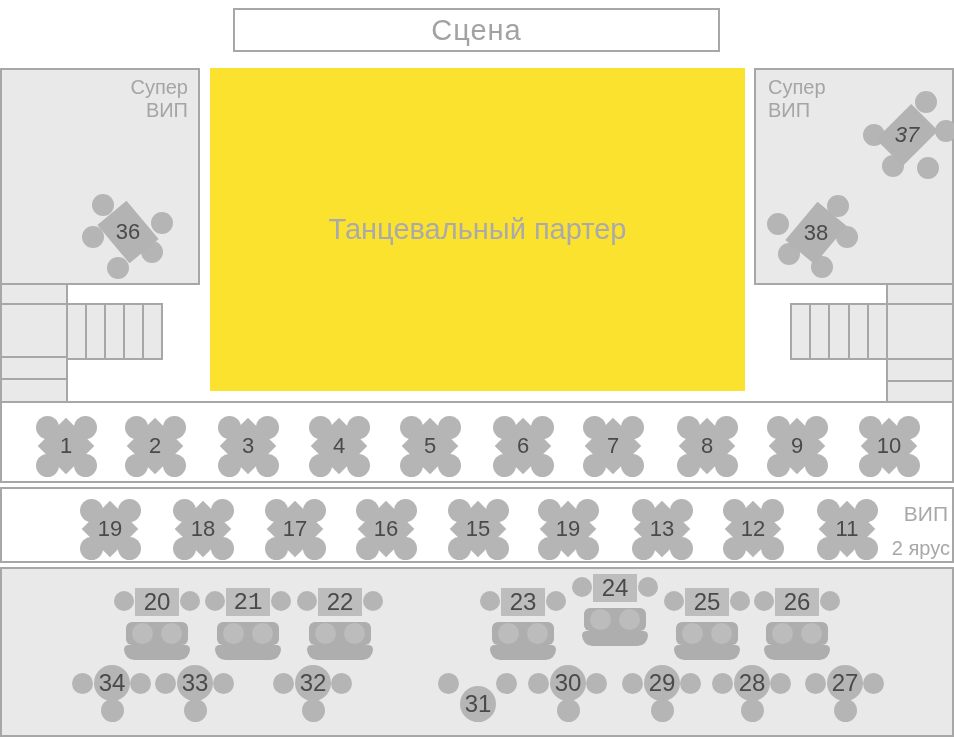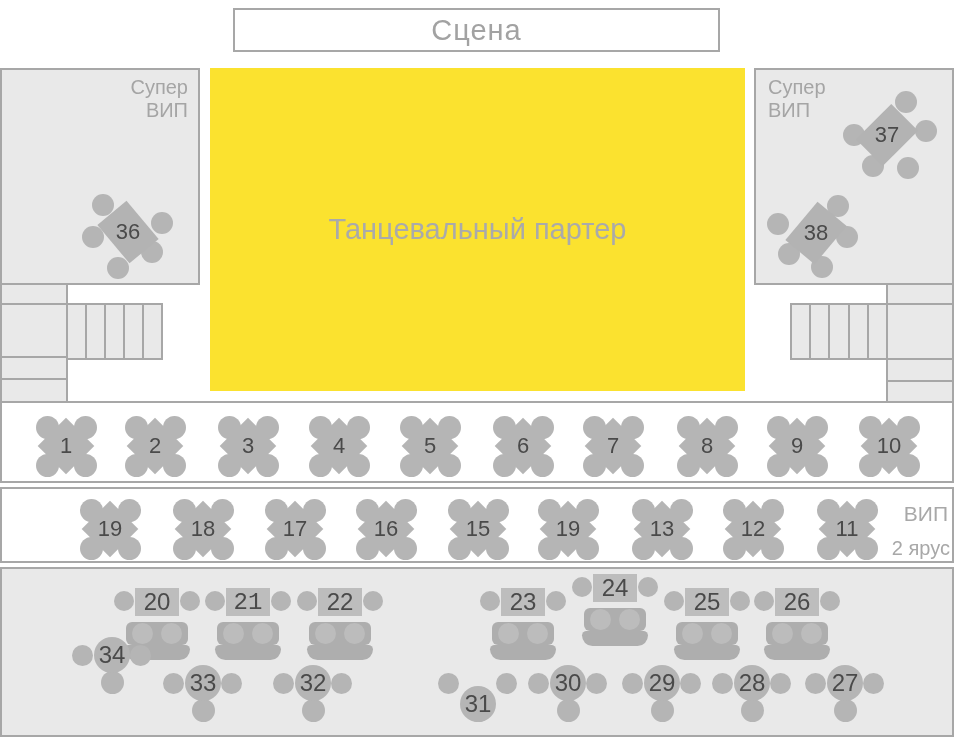--- a/index.html
+++ b/index.html
@@ -247,21 +247,21 @@
     </div>
     <div class="unit" style="left: 83px; top: 187px; width: 90px; height: 90px;">
       <div class="chair" style="left: 9px; top: 7px; width: 22px; height: 22px;"></div>
       <div class="chair" style="left: -1px; top: 39px; width: 22px; height: 22px;"></div>
       <div class="chair" style="left: 68px; top: 25px; width: 22px; height: 22px;"></div>
       <div class="chair" style="left: 58px; top: 54px; width: 22px; height: 22px;"></div>
       <div class="chair" style="left: 24px; top: 70px; width: 22px; height: 22px;"></div>
       <div class="vip-rect" style="left: 26px; top: 20px; width: 38px; height: 50px; transform: rotate(-40deg);"></div>
       <div class="tnum">36</div>
     </div>
-    <div class="unit" style="left: 842px; top: 90px; width: 90px; height: 90px;">
+    <div class="unit" style="left: 862px; top: 90px; width: 90px; height: 90px; font-style: italic;">
       <div class="chair" style="left: 53px; top: 1px; width: 22px; height: 22px;"></div>
       <div class="chair" style="left: 1px; top: 34px; width: 22px; height: 22px;"></div>
       <div class="chair" style="left: 73px; top: 30px; width: 22px; height: 22px;"></div>
       <div class="chair" style="left: 20px; top: 65px; width: 22px; height: 22px;"></div>
       <div class="chair" style="left: 55px; top: 67px; width: 22px; height: 22px;"></div>
       <div class="vip-rect" style="left: 26px; top: 20px; width: 38px; height: 50px; transform: rotate(45deg);"></div>
       <div class="tnum">37</div>
     </div>
     <div class="unit" style="left: 771px; top: 188px; width: 90px; height: 90px;">
       <div class="chair" style="left: 56px; top: 7px; width: 22px; height: 22px;"></div>
@@ -335,27 +335,27 @@
     <div class="unit" style="left: 752px; top: 586px; width: 90px; height: 76px;">
       <div class="chair" style="left: 2px; top: 5px; width: 20px; height: 20px;"></div>
       <div class="chair" style="left: 68px; top: 5px; width: 20px; height: 20px;"></div>
       <div class="plate" style="left: 23px; top: 2px; width: 44px; height: 28px;">26</div>
       <div class="sofa-back" style="left: 14px; top: 36px; width: 62px; height: 23px;">
         <div class="cushion" style="left: 6px; top: 1px;"></div>
         <div class="cushion" style="left: 35px; top: 1px;"></div>
       </div>
       <div class="sofa-base" style="left: 12px; top: 59px; width: 66px; height: 15px;"></div>
     </div>
-    <div class="unit" style="left: 67px; top: 632px; width: 90px; height: 64px;">
+    <div class="unit" style="left: 67px; top: 660px; width: 90px; height: 64px;">
       <div class="chair" style="left: 4.5px; top: 12.5px; width: 21px; height: 21px;"></div>
       <div class="chair" style="left: 62.5px; top: 12.5px; width: 21px; height: 21px;"></div>
       <div class="chair" style="left: 33.5px; top: 38.5px; width: 23px; height: 23px;"></div>
       <div class="round" style="left: 27px; top: 5px; width: 36px; height: 36px;">34</div>
     </div>
-    <div class="unit" style="left: 158px; top: 660px; width: 90px; height: 64px; text-align: center;">
+    <div class="unit" style="left: 150px; top: 660px; width: 90px; height: 64px; text-align: center;">
       <div class="chair" style="left: 4.5px; top: 12.5px; width: 21px; height: 21px;"></div>
       <div class="chair" style="left: 62.5px; top: 12.5px; width: 21px; height: 21px;"></div>
       <div class="chair" style="left: 33.5px; top: 38.5px; width: 23px; height: 23px;"></div>
       <div class="round" style="left: 27px; top: 5px; width: 36px; height: 36px;">33</div>
     </div>
     <div class="unit" style="left: 268px; top: 660px; width: 90px; height: 64px;">
       <div class="chair" style="left: 4.5px; top: 12.5px; width: 21px; height: 21px;"></div>
       <div class="chair" style="left: 62.5px; top: 12.5px; width: 21px; height: 21px;"></div>
       <div class="chair" style="left: 33.5px; top: 38.5px; width: 23px; height: 23px;"></div>
       <div class="round" style="left: 27px; top: 5px; width: 36px; height: 36px;">32</div>

